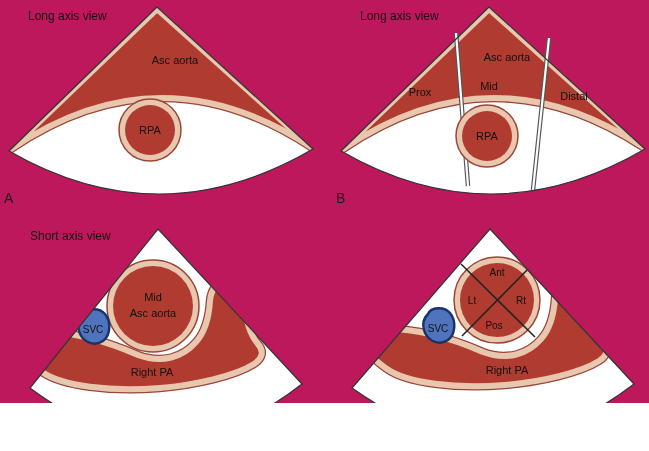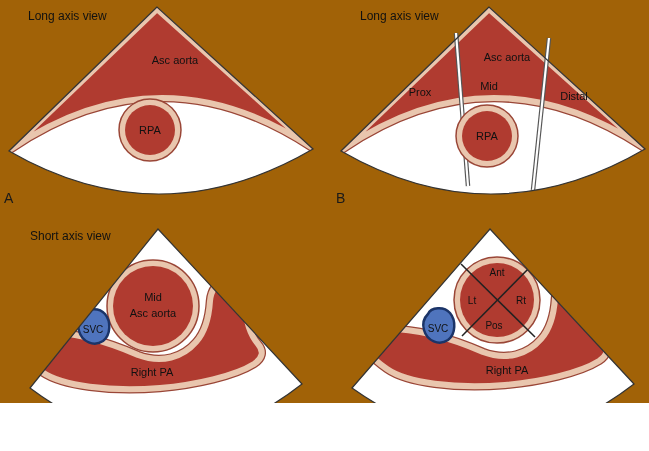--- a/index.html
+++ b/index.html
@@ -1,19 +1,19 @@
 <!DOCTYPE html>
 <html><head>
 <meta charset="utf-8">
 <style>
   html,body{margin:0;padding:0;background:#ffffff;}
   .figure{
     position:relative;
     width:649px;height:403px;
-    background:#a16207;
+    background:#be185d;
     font-family:"Liberation Sans",sans-serif;
     text-decoration:underline;
   }
   svg{display:block;}
   svg text{
     font-family:"Liberation Sans",sans-serif;
     fill:#111111;
   }
   .lbl{font-size:12px;}
   .sm{font-size:11px;}

